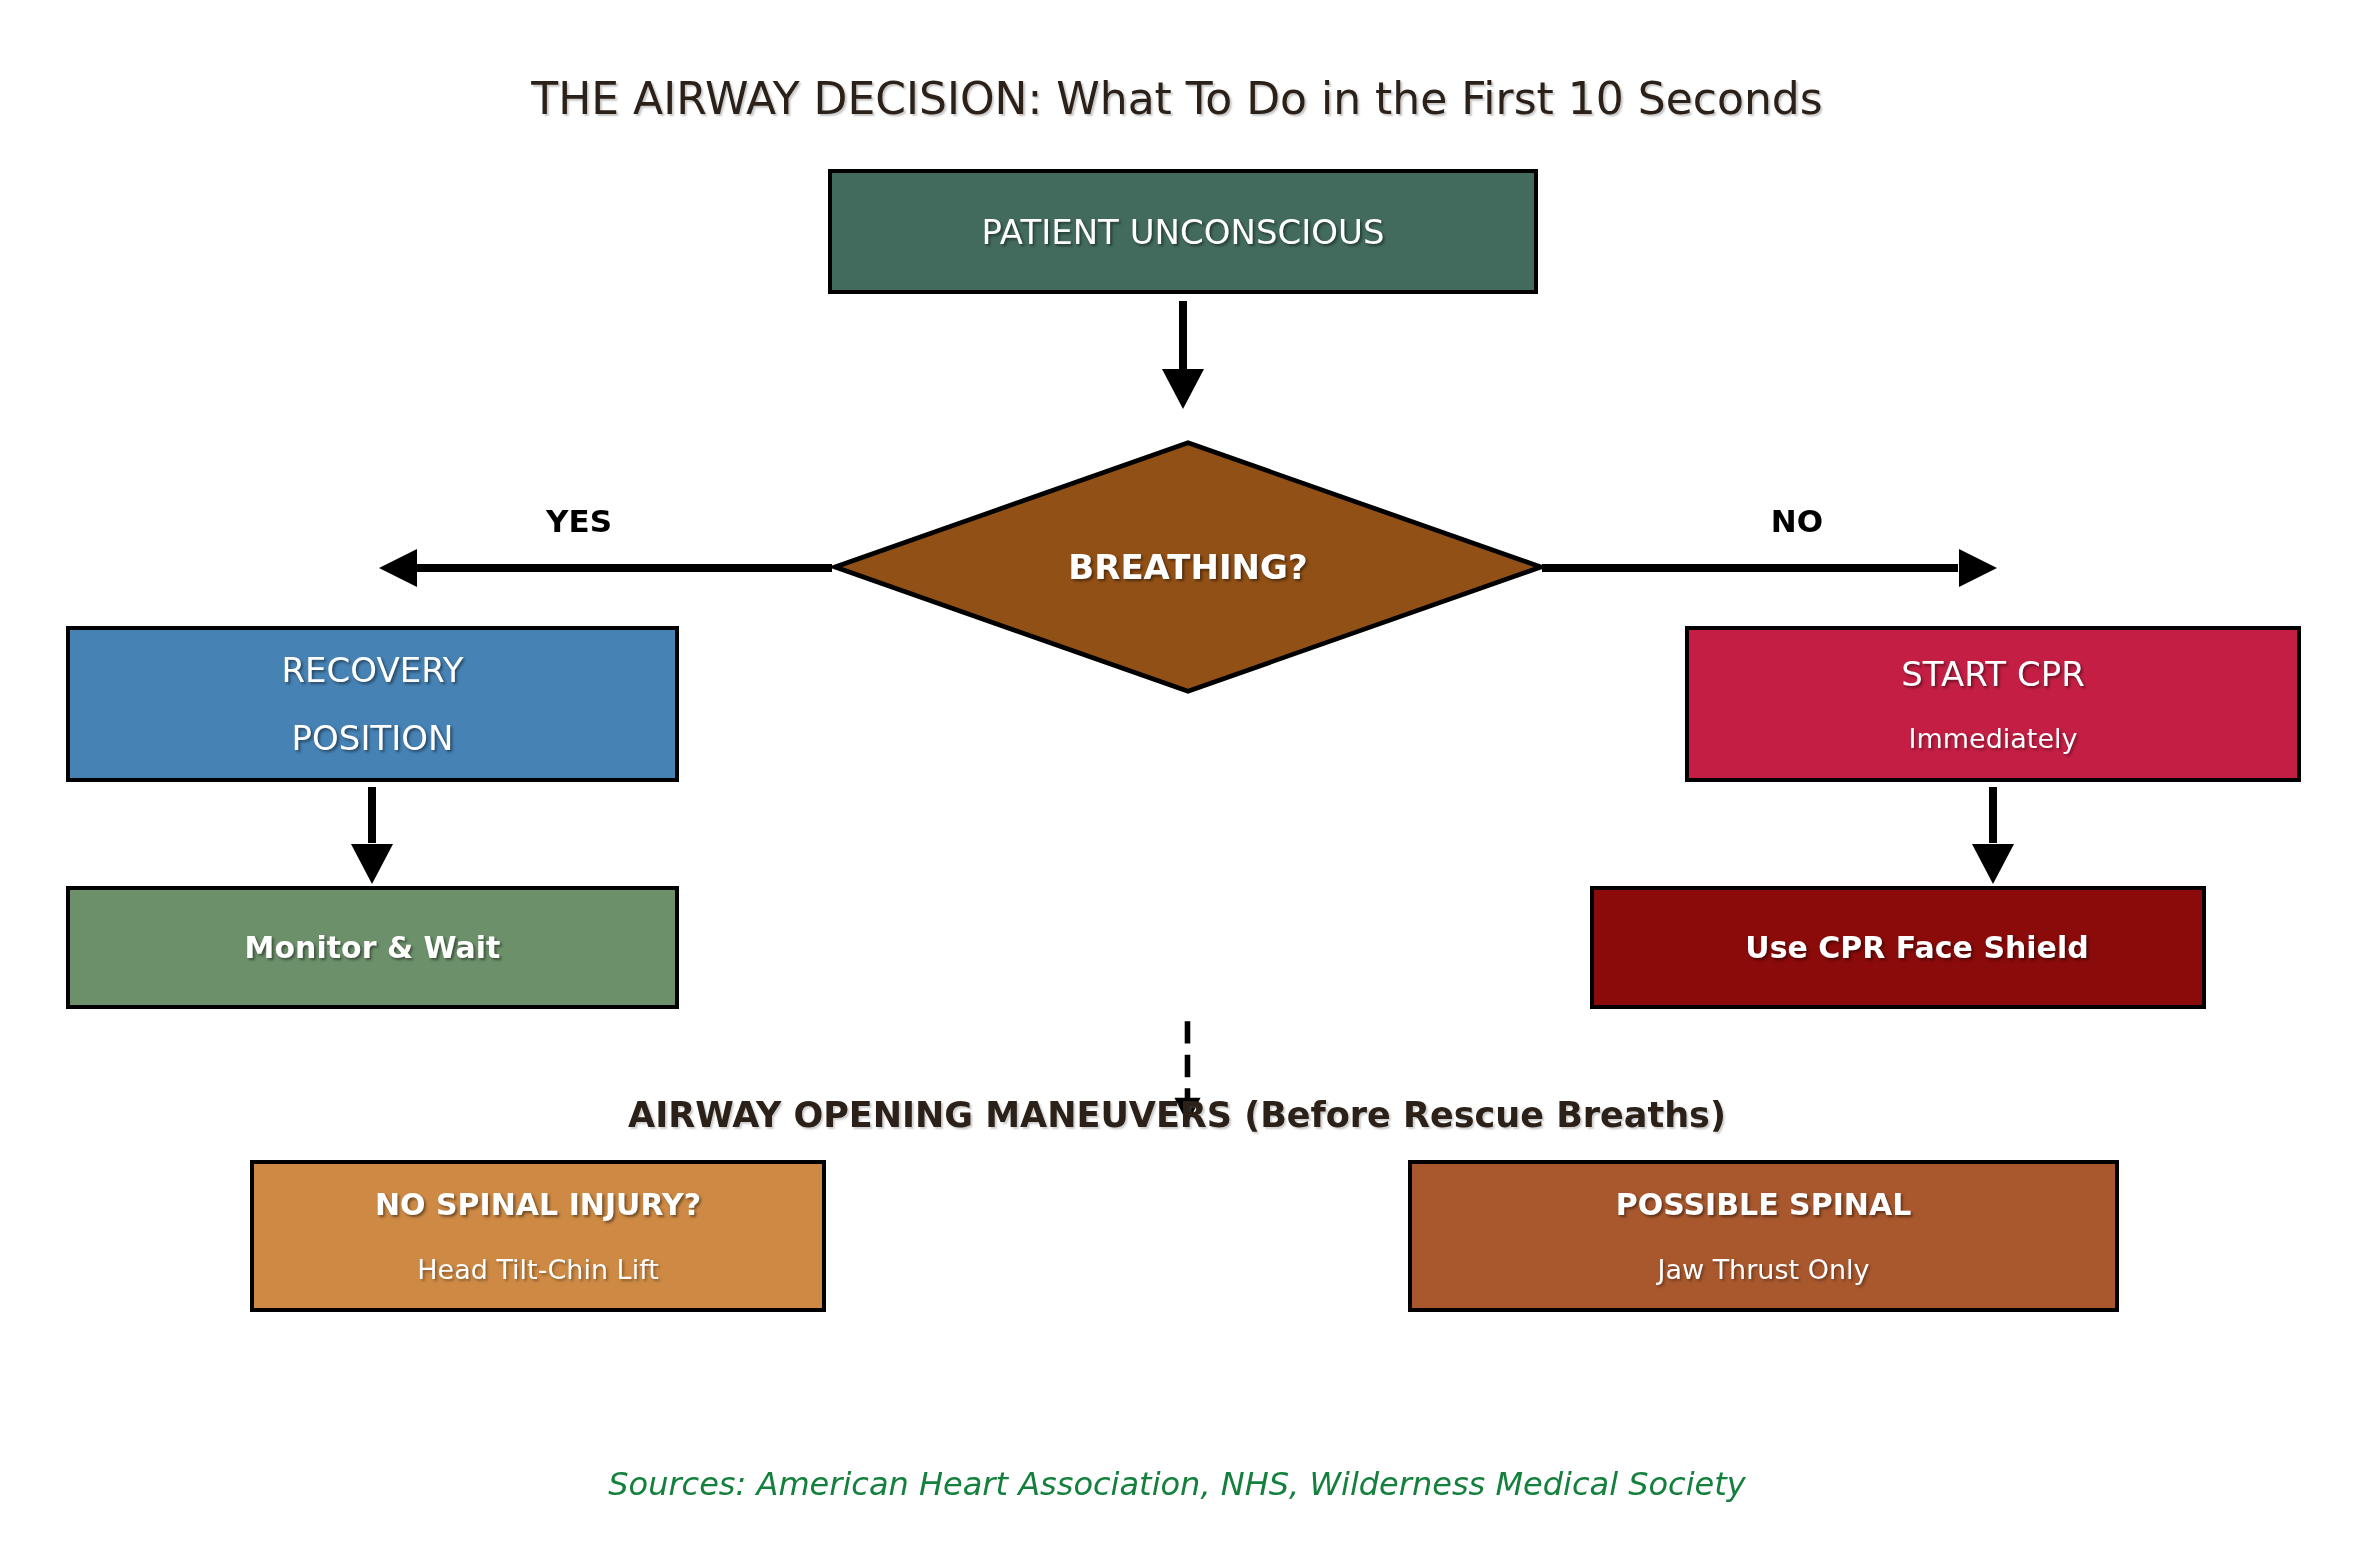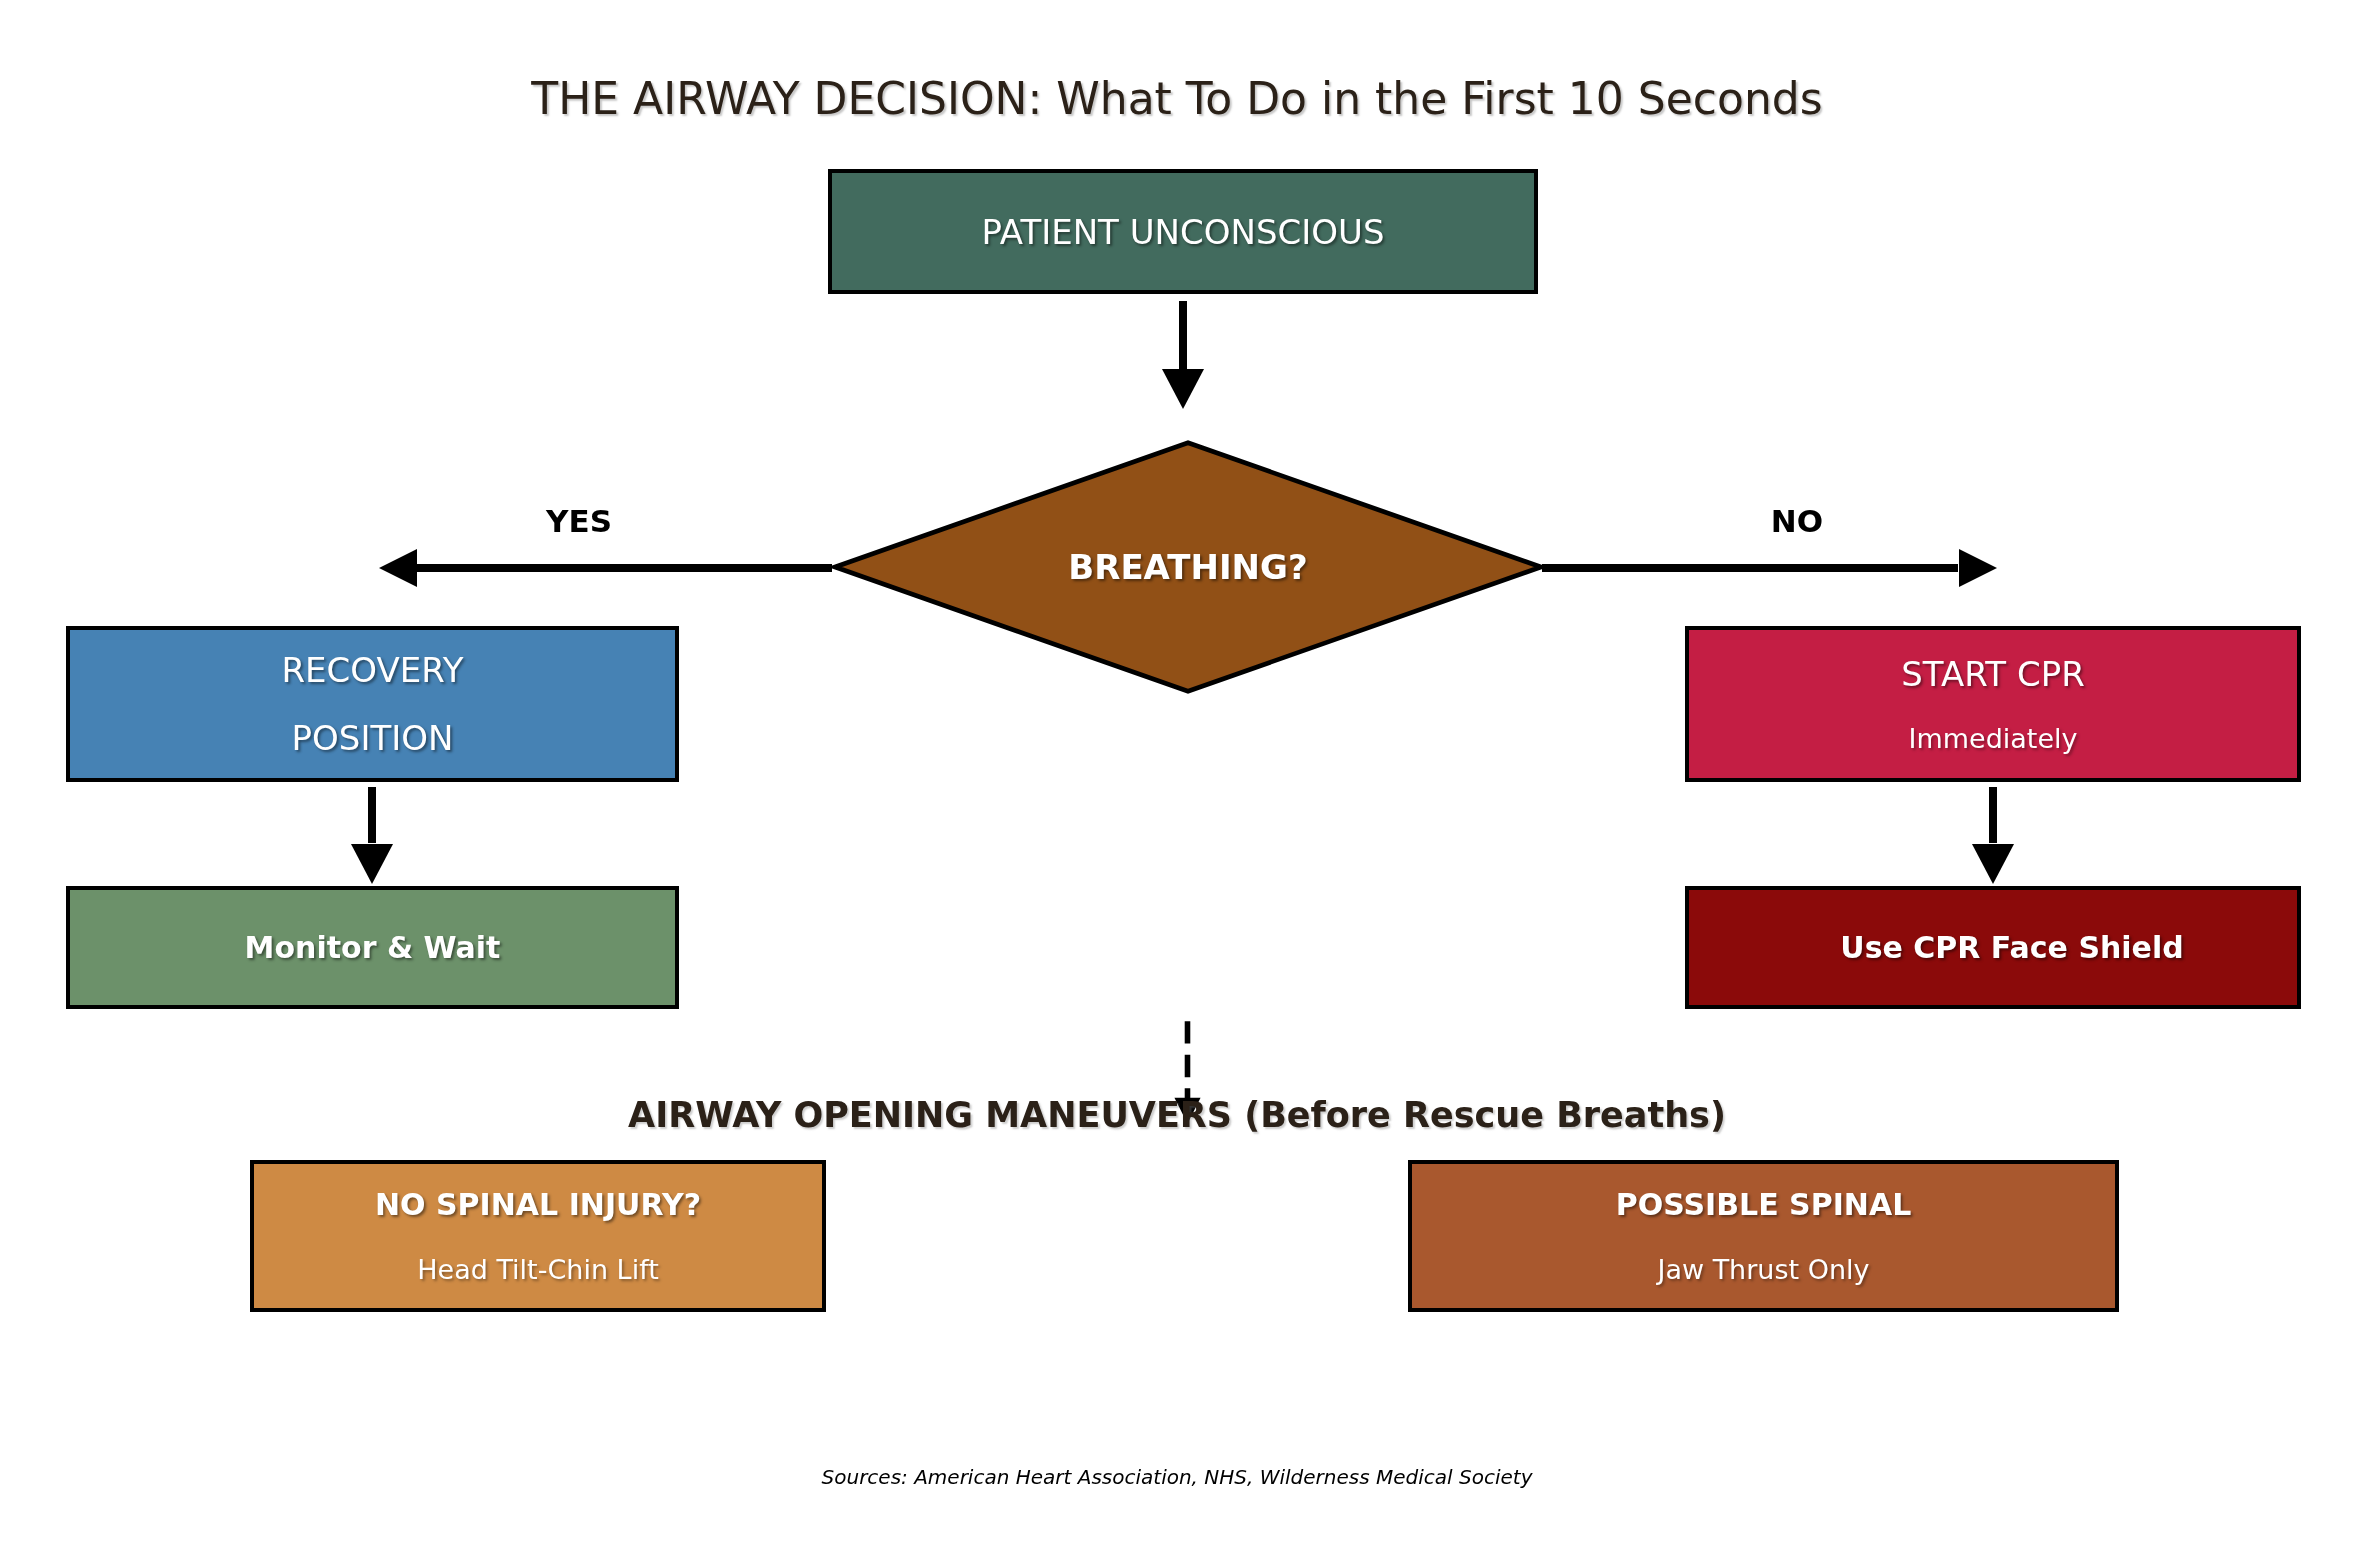--- a/index.html
+++ b/index.html
@@ -29,21 +29,21 @@
     color: #ffffff; text-align: center;
   }
   .node .t-big   { font-size: 34px; font-weight: normal; text-shadow: 1.9px 1.9px 2.8px rgba(0,0,0,0.45); }
   .node .t-mid   { font-size: 30px; font-weight: bold; text-shadow: 1.9px 1.9px 2.8px rgba(0,0,0,0.45); }
   .node .t-sub   { font-size: 27px; font-weight: normal; text-shadow: 1.9px 1.9px 2.8px rgba(0,0,0,0.35); }
 
   .n-patient   { left: 828px;  top: 169px;  width: 710px; height: 125px; }
   .n-recovery  { left: 66px;   top: 626px;  width: 613px; height: 156px; gap: 28px; }
   .n-startcpr  { left: 1685px; top: 626px;  width: 616px; height: 156px; gap: 29px; }
   .n-monitor   { left: 66px;   top: 886px;  width: 613px; height: 123px; }
-  .n-shield    { left: 1685px; top: 886px;  width: 616px; height: 123px; padding-left: 38px; }
+  .n-shield    { left: 1590px; top: 886px;  width: 616px; height: 123px; padding-left: 38px; }
   .n-nospinal  { left: 250px;  top: 1160px; width: 576px; height: 152px; gap: 32px; }
   .n-possible  { left: 1408px; top: 1160px; width: 711px; height: 152px; gap: 32px; }
 
   .shaft-v { width: 7.5px;  background: #000000; }
   .shaft-h { height: 7.5px; background: #000000; }
   .head { width: 0; height: 0; }
   .head-down  { border-left: 21px solid transparent; border-right: 21px solid transparent; border-top: 40px solid #000000; }
   .head-left  { border-top: 19px solid transparent; border-bottom: 19px solid transparent; border-right: 38px solid #000000; }
   .head-right { border-top: 19px solid transparent; border-bottom: 19px solid transparent; border-left: 38px solid #000000; }
 
@@ -66,22 +66,22 @@
     font-size: 35px; font-weight: bold;
     color: #2b2118;
     text-shadow: 1.9px 1.9px 1.9px rgba(130,130,130,0.4);
     margin: 0;
   }
 
   .footer {
     left: 0; right: 0; top: 1465px;
     text-align: center;
     font-style: italic;
-    font-size: 20px;
-    color: #000000;
+    font-size: 32px;
+    color: #15803d;
   }
 </style>
 </head>
 <body>
 
 <div class="page">
 
   <h1 class="abs title">THE AIRWAY DECISION: What To Do in the First 10 Seconds</h1>
 
   <div class="abs node n-patient" style="background-color: rgb(66, 107, 94);">

